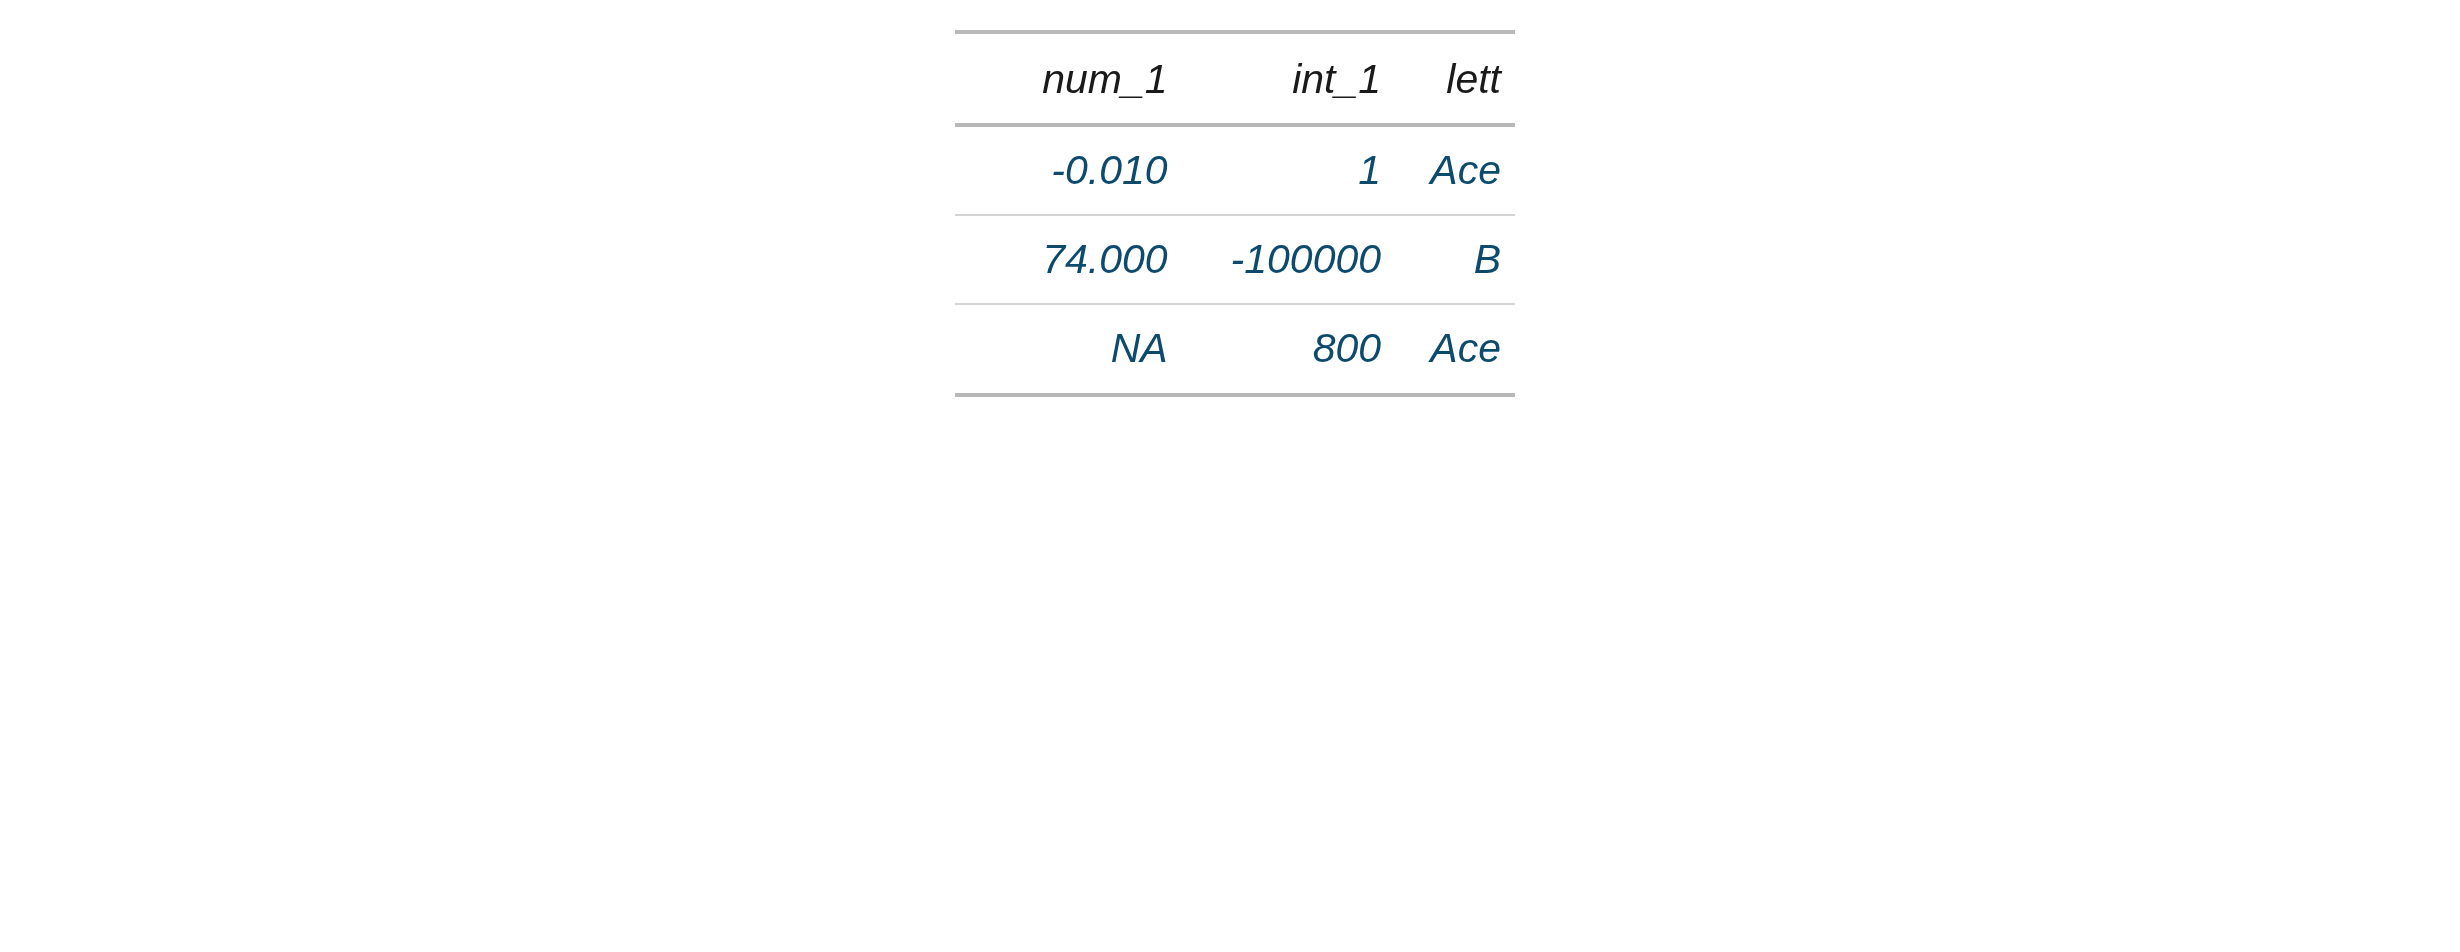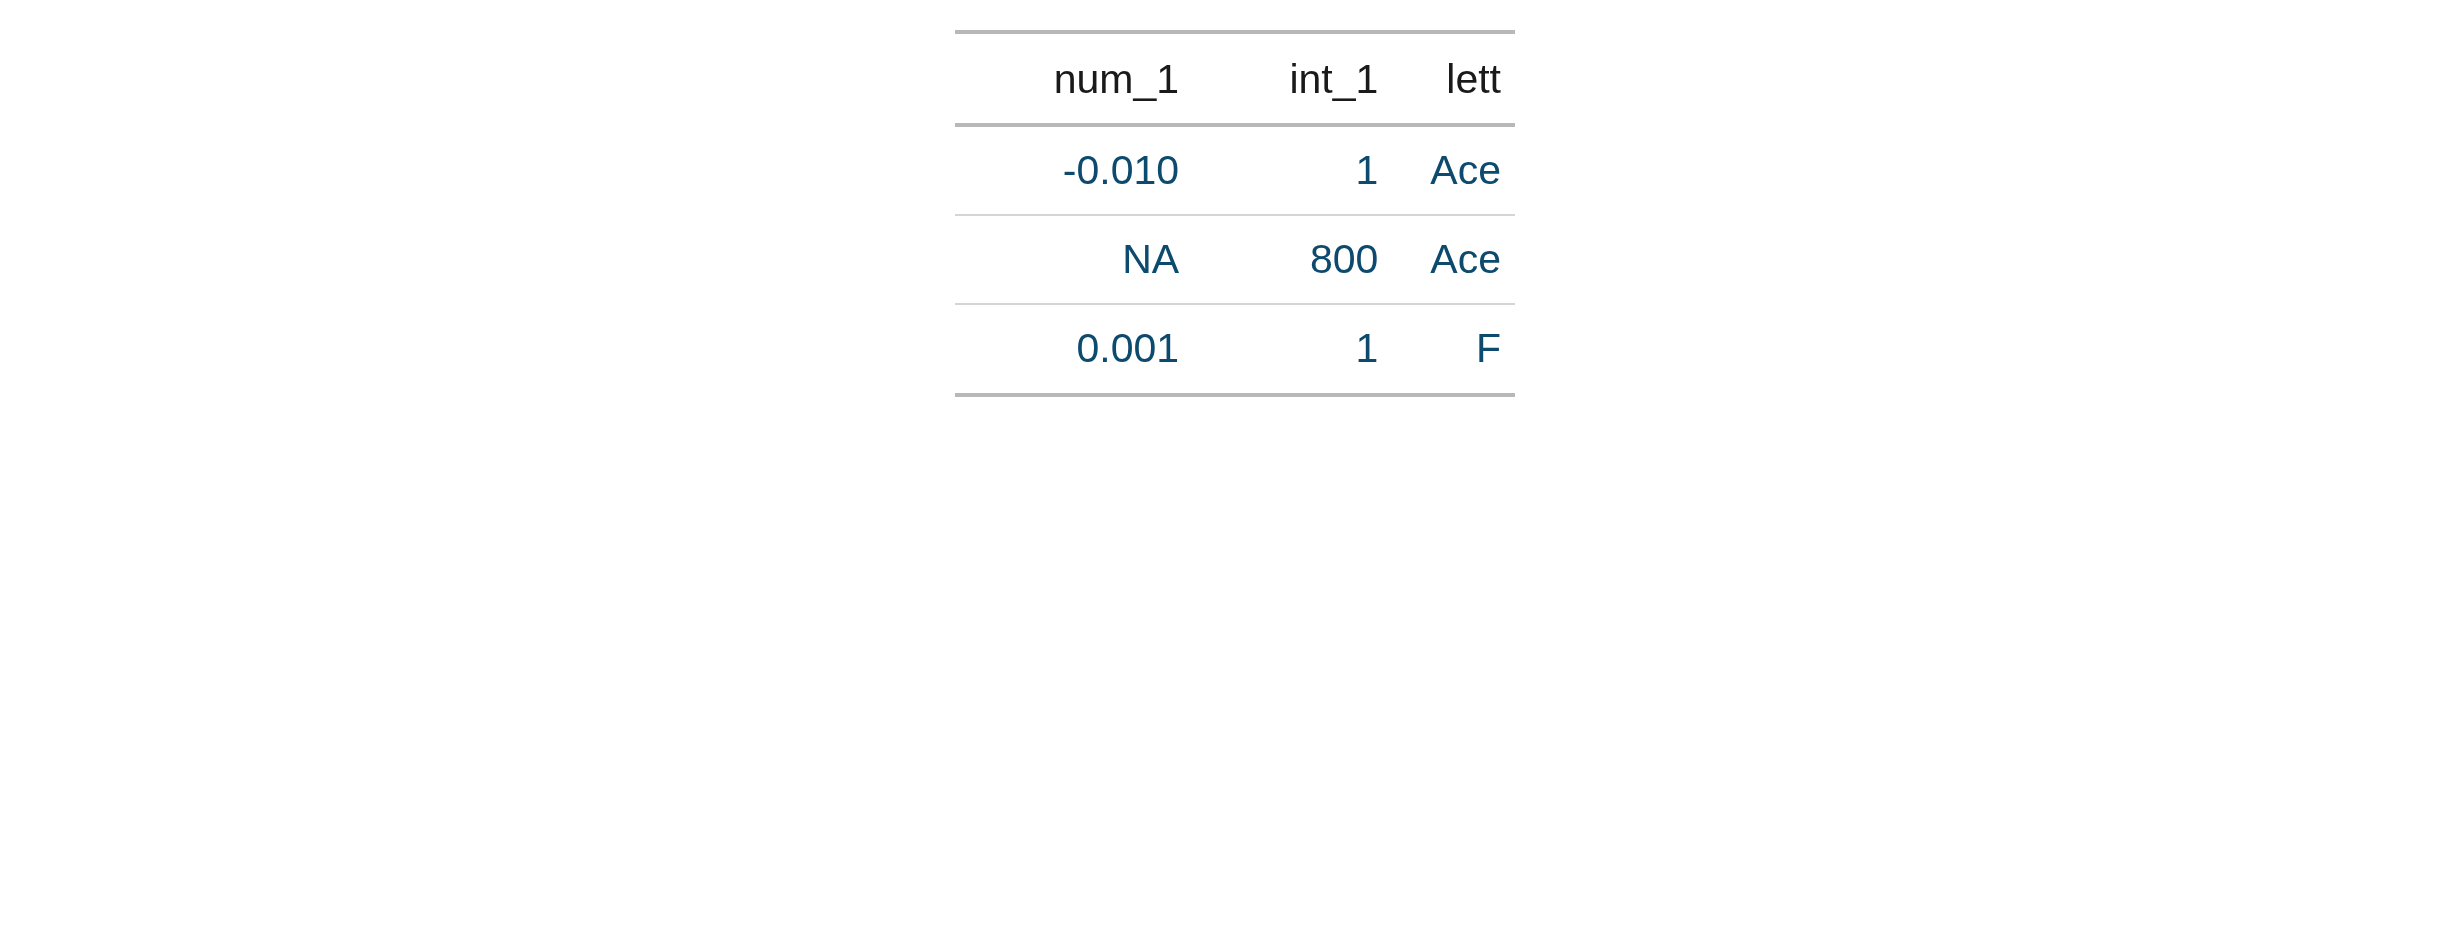--- a/index.html
+++ b/index.html
@@ -11,20 +11,21 @@
     overflow: hidden;
   }
   body {
     font-family: "Liberation Sans", sans-serif;
     color: #1a1a1a;
   }
   .page {
     width: 2460px;
     height: 952px;
     position: relative;
+    font-style: italic;
   }
   .table-wrap {
     position: absolute;
     left: 955px;
     top: 30px;
     width: 560px;
   }
   table.gt {
     border-collapse: collapse;
     width: 560px;
@@ -65,25 +66,25 @@
           <th class="col-lett">lett</th>
         </tr>
       </thead>
       <tbody>
         <tr>
           <td class="col-num_1">-0.010</td>
           <td class="col-int_1">1</td>
           <td class="col-lett">Ace</td>
         </tr>
         <tr>
+          <td class="col-num_1">74.000</td>
+          <td class="col-int_1">-100000</td>
+          <td class="col-lett">B</td>
+        </tr>
+        <tr>
           <td class="col-num_1">NA</td>
           <td class="col-int_1">800</td>
           <td class="col-lett">Ace</td>
-        </tr>
-        <tr>
-          <td class="col-num_1">0.001</td>
-          <td class="col-int_1">1</td>
-          <td class="col-lett">F</td>
         </tr>
       </tbody>
     </table>
   </div>
 </div>
 
 </body></html>

